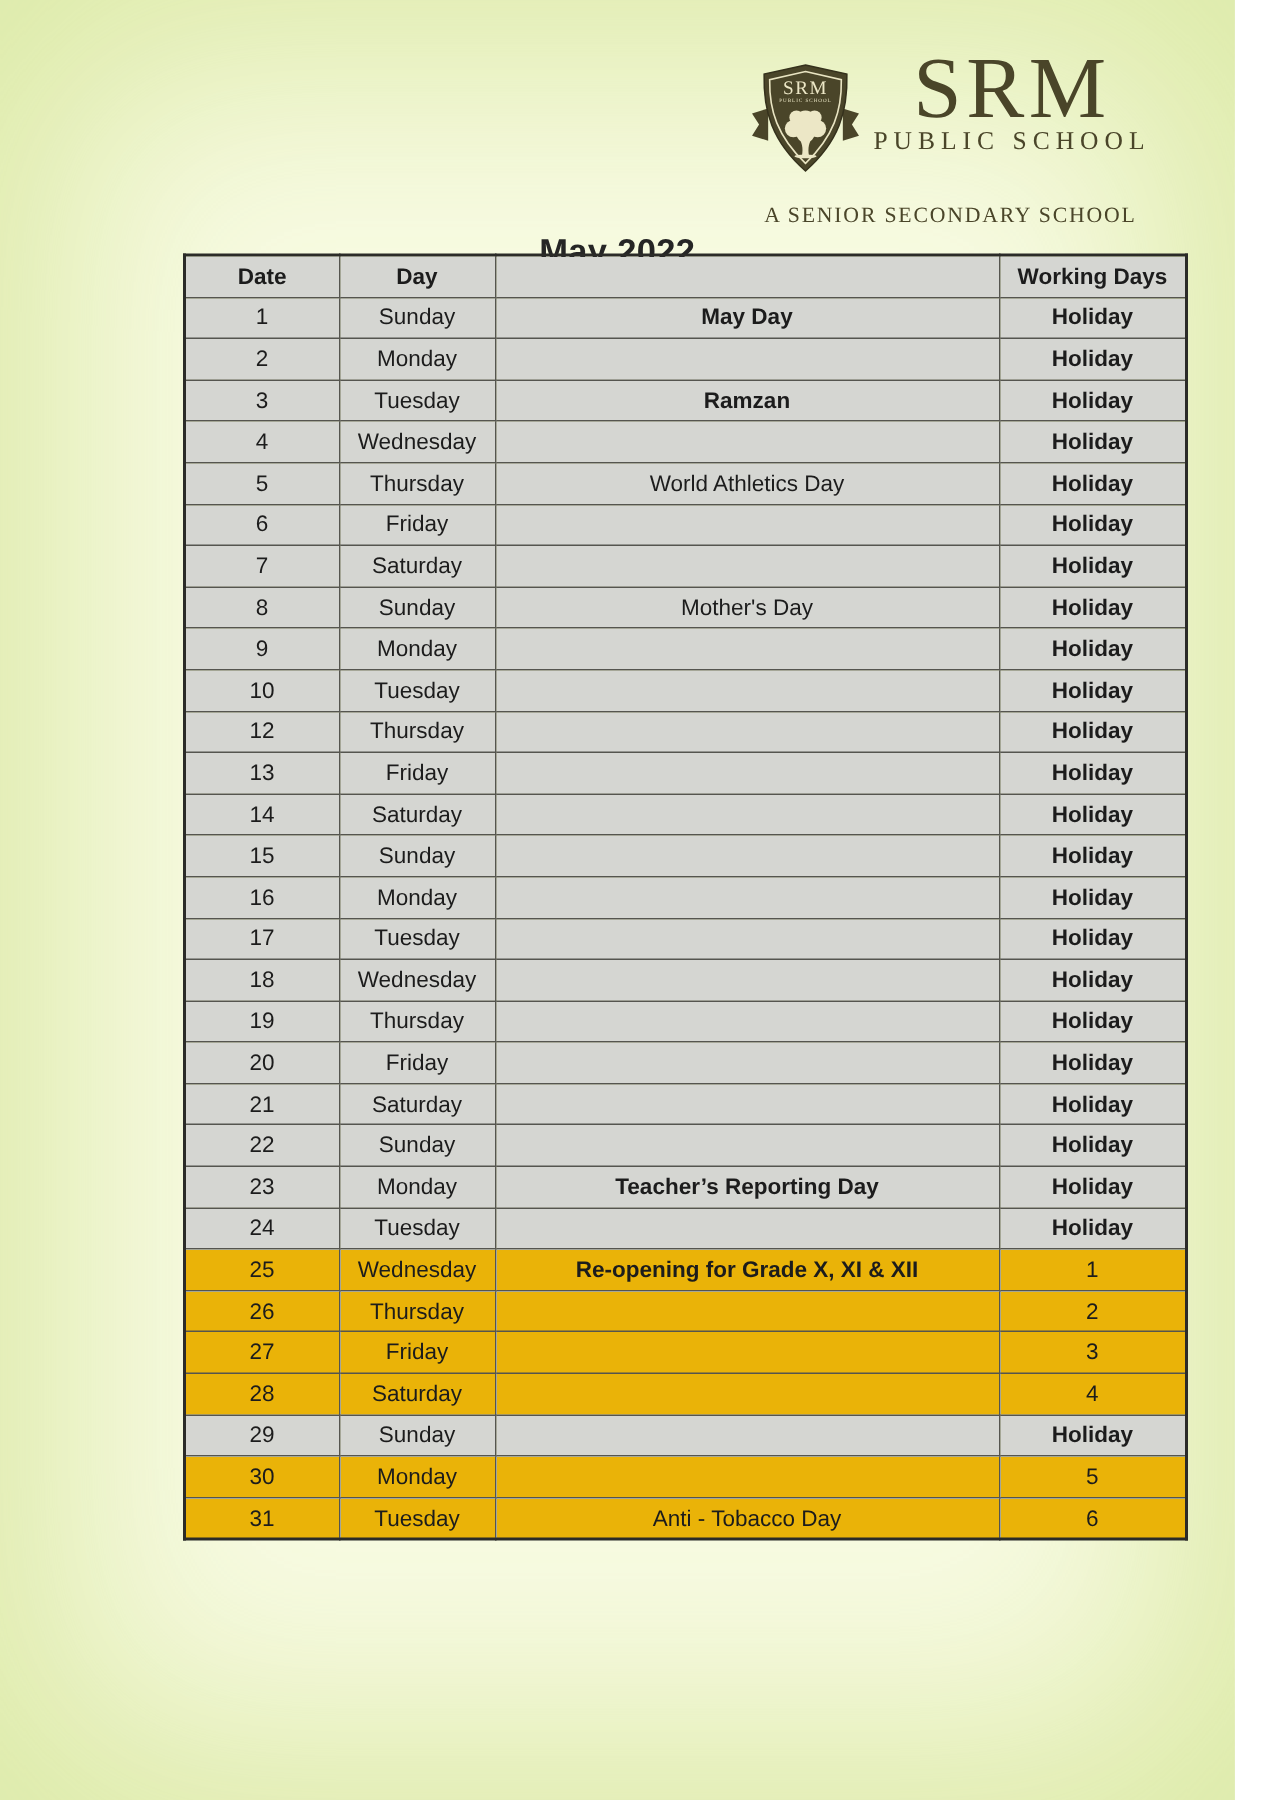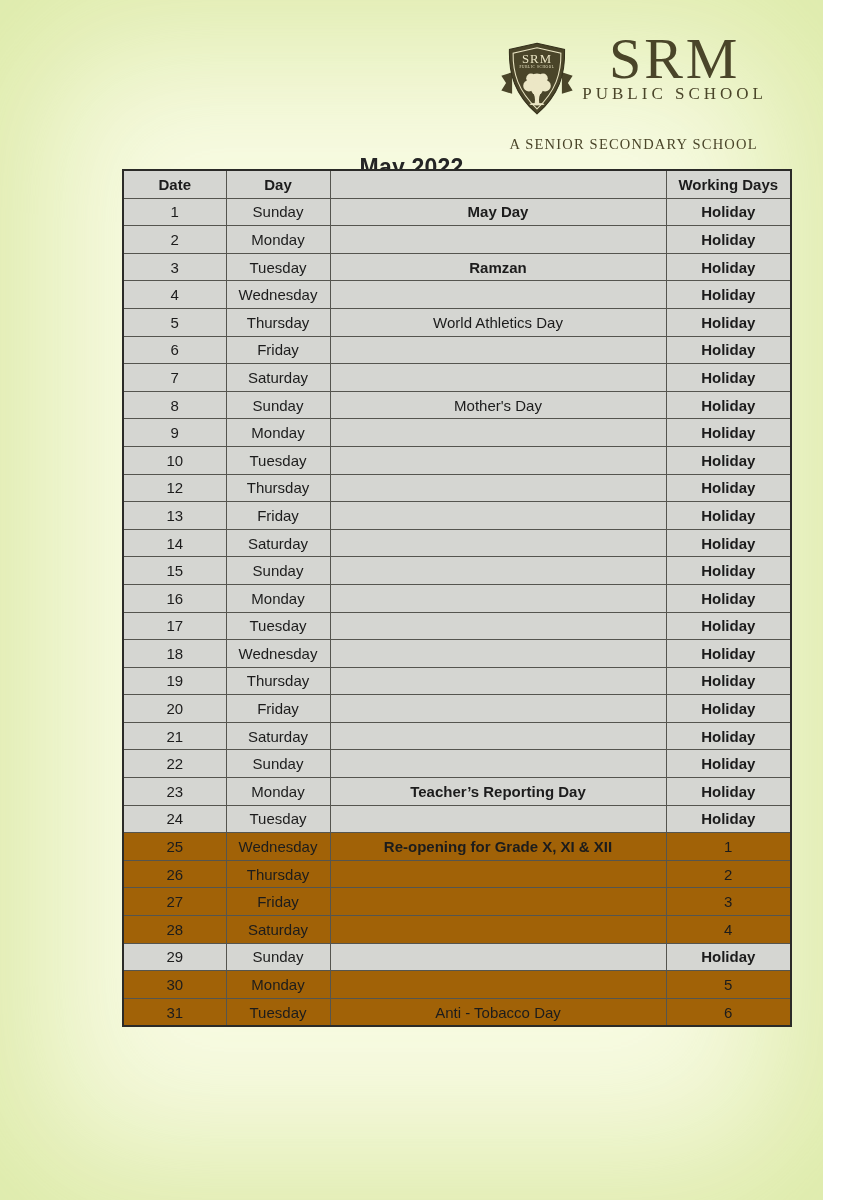--- a/index.html
+++ b/index.html
@@ -35,21 +35,21 @@
   table.cal col.c-event{width:336px;}
   table.cal col.c-working{width:125px;}
   table.cal th, table.cal td{
     border:1px solid #55554f;
     height:26.6px;padding:0 2px;
     font-size:15px;color:#1c1c1c;line-height:1;
     overflow:hidden;white-space:nowrap;
   }
   table.cal th{font-weight:700;text-align:center;background:#d5d6d2;}
   tr.shaded td{background:#d5d6d2;}
-  tr.light td{background:#a16207;}
+  tr.light td{background:#eab308;}
   td.date, td.day, td.working{text-align:center;}
   td.event{text-align:center;padding-left:10px;}
   .bold{font-weight:700;}
 
   
   .footer{position:absolute;left:101px;top:1118px;font-size:16.5px;font-weight:700;color:#1c1c1c;display:flex;align-items:center;}
   .footer .arrow{font-size:13px;margin:1px 7px 0 9px;}
 </style>
 </head>
 <body>

